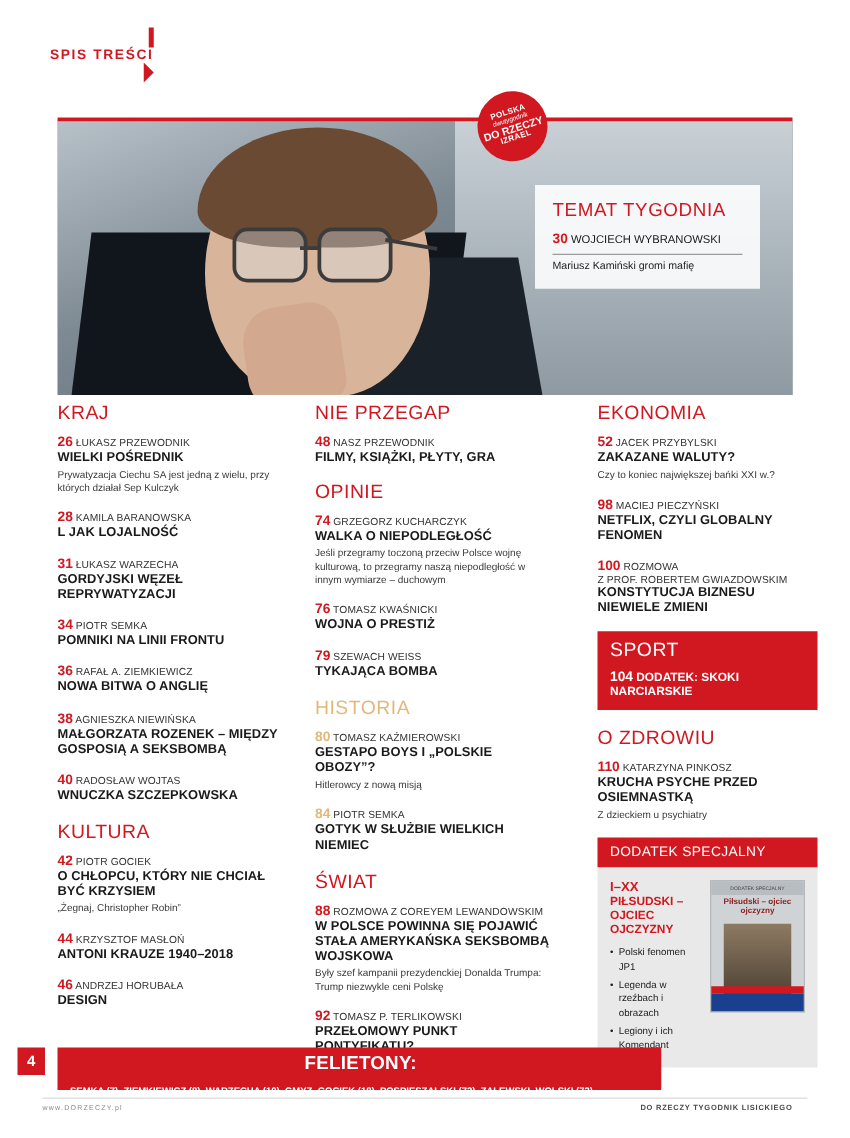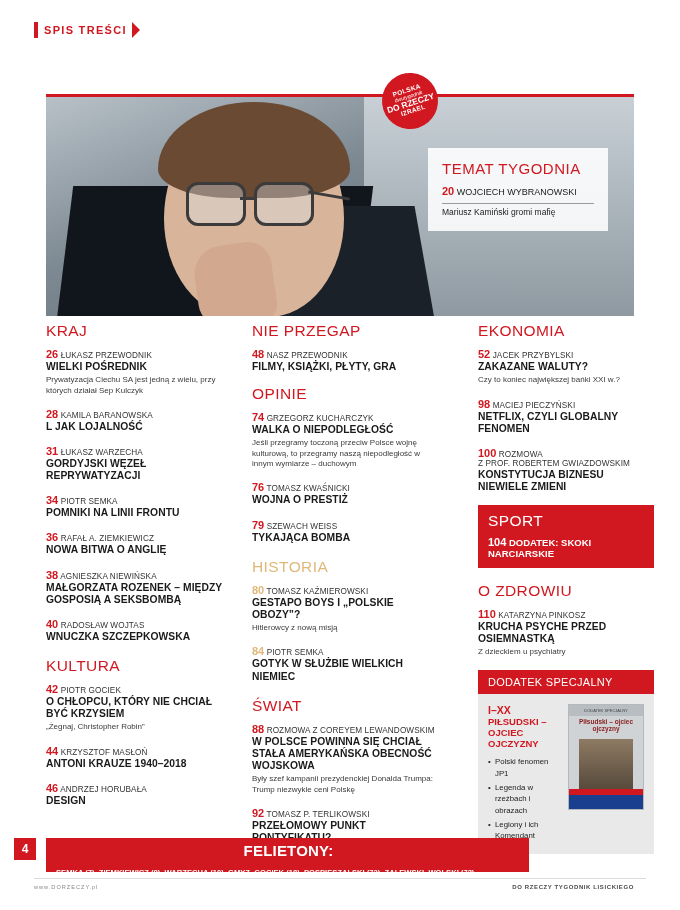--- a/index.html
+++ b/index.html
@@ -7,21 +7,21 @@
     width:680px;height:910px;
     background:#ffffff;
     font-family:"Liberation Sans", sans-serif;
     color:#1a1a1a;
     position:relative;
     overflow:hidden;
   }
   
   .hdr{
     position:absolute;left:34px;top:22px;
-    display:flex;align-items:center;
+    display:flex;align-items:flex-end;flex-direction:column;
   }
   .hdr .bar{width:4px;height:16px;background:#d11820;}
   .hdr .txt{
     font-size:11px;font-weight:bold;letter-spacing:1.3px;
     color:#d11820;margin-left:6px;
   }
   .hdr .arrow{
     width:0;height:0;margin-left:5px;
     border-top:8px solid transparent;border-bottom:8px solid transparent;
     border-left:8px solid #d11820;
@@ -190,21 +190,21 @@
   <div class="glass glassL"></div>
   <div class="glass glassR"></div>
   <div class="glassbridge"></div>
   <div class="temple"></div>
   <div class="hand"></div>
   <div class="redline"></div>
 
   <div class="tematbox">
     <div class="t1">TEMAT TYGODNIA</div>
     <div class="t2">
-      <span class="num">20</span>
+      <span class="num">30</span>
       <span>WOJCIECH WYBRANOWSKI</span>
     </div>
     <div class="rule"></div>
     <div class="t4">Mariusz Kamiński gromi mafię</div>
   </div>
 </div>
 
 <div class="seal">
   <div class="s1">POLSKA</div>
   <div class="s2">dwutygodnik</div>
@@ -292,21 +292,21 @@
       <div class="edesc">Hitlerowcy z nową misją</div>
     </div>
     <div class="entry">
       <div class="eline1"><span class="num" style="color:#e0b87a">84</span> <span>PIOTR SEMKA</span></div>
       <div class="etitle">GOTYK W SŁUŻBIE WIELKICH NIEMIEC</div>
     </div>
 
     <div class="sec" style="margin-top:14px">ŚWIAT</div>
     <div class="entry">
       <div class="eline1"><span class="num">88</span> <span>ROZMOWA Z COREYEM LEWANDOWSKIM</span></div>
-      <div class="etitle">W POLSCE POWINNA SIĘ CHCIAŁ STAŁA AMERYKAŃSKA OBECNOŚĆ WOJSKOWA</div>
+      <div class="etitle">W POLSCE POWINNA SIĘ POJAWIĆ STAŁA AMERYKAŃSKA SEKSBOMBĄ WOJSKOWA</div>
       <div class="edesc">Były szef kampanii prezydenckiej Donalda Trumpa: Trump niezwykle ceni Polskę</div>
     </div>
     <div class="entry">
       <div class="eline1"><span class="num">92</span> <span>TOMASZ P. TERLIKOWSKI</span></div>
       <div class="etitle">PRZEŁOMOWY PUNKT PONTYFIKATU?</div>
     </div>
   </div>
 
   <div class="col c3">
     <div class="sec">EKONOMIA</div>

